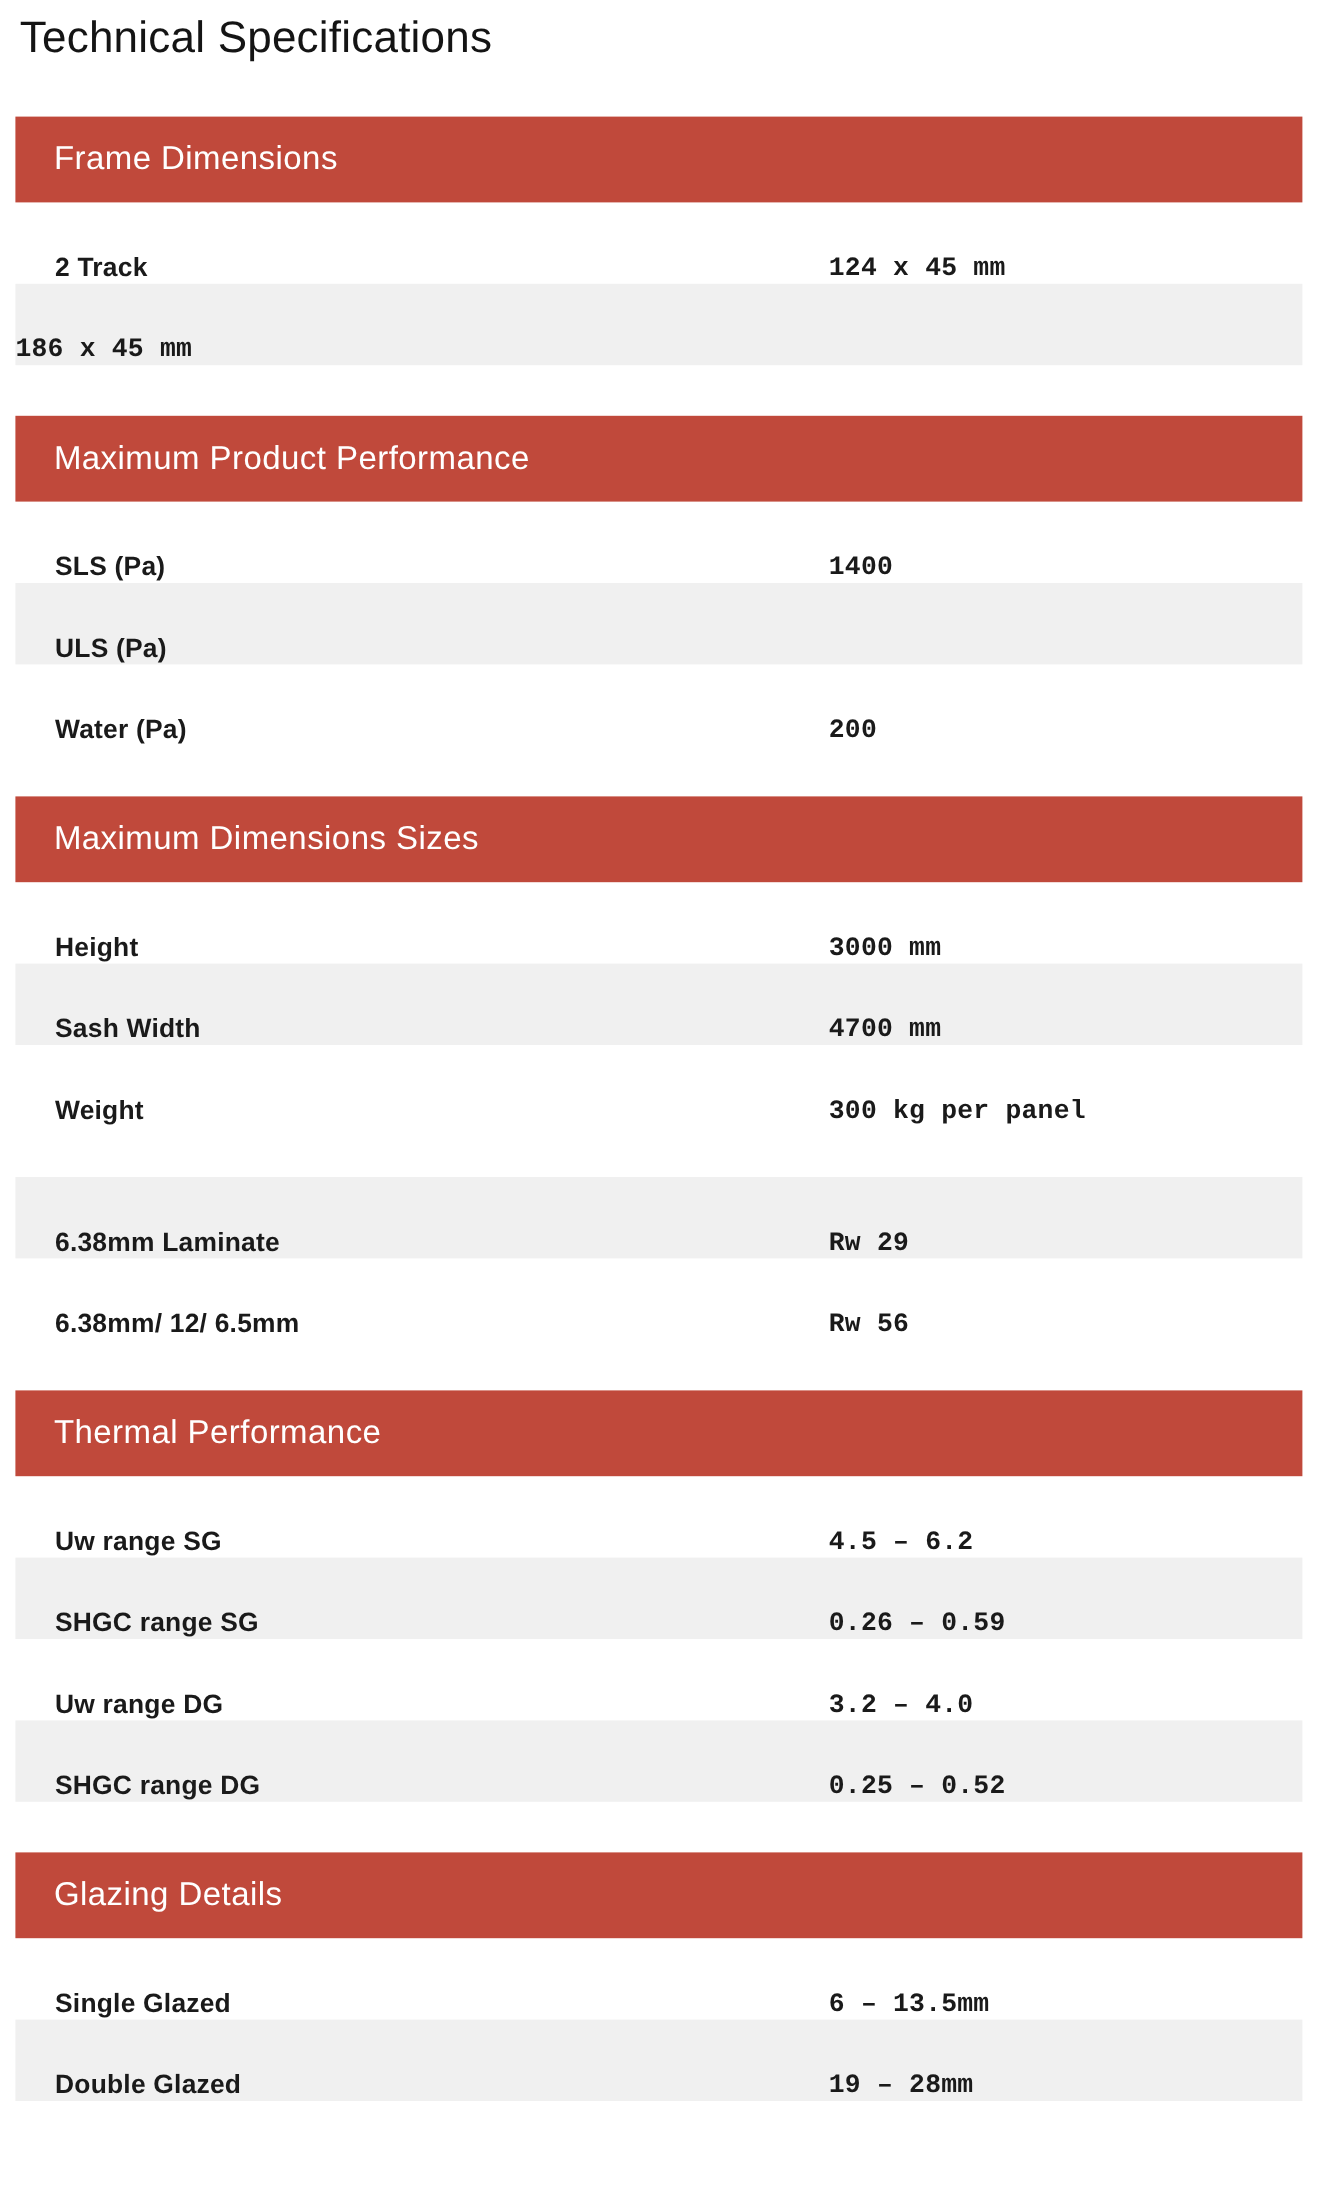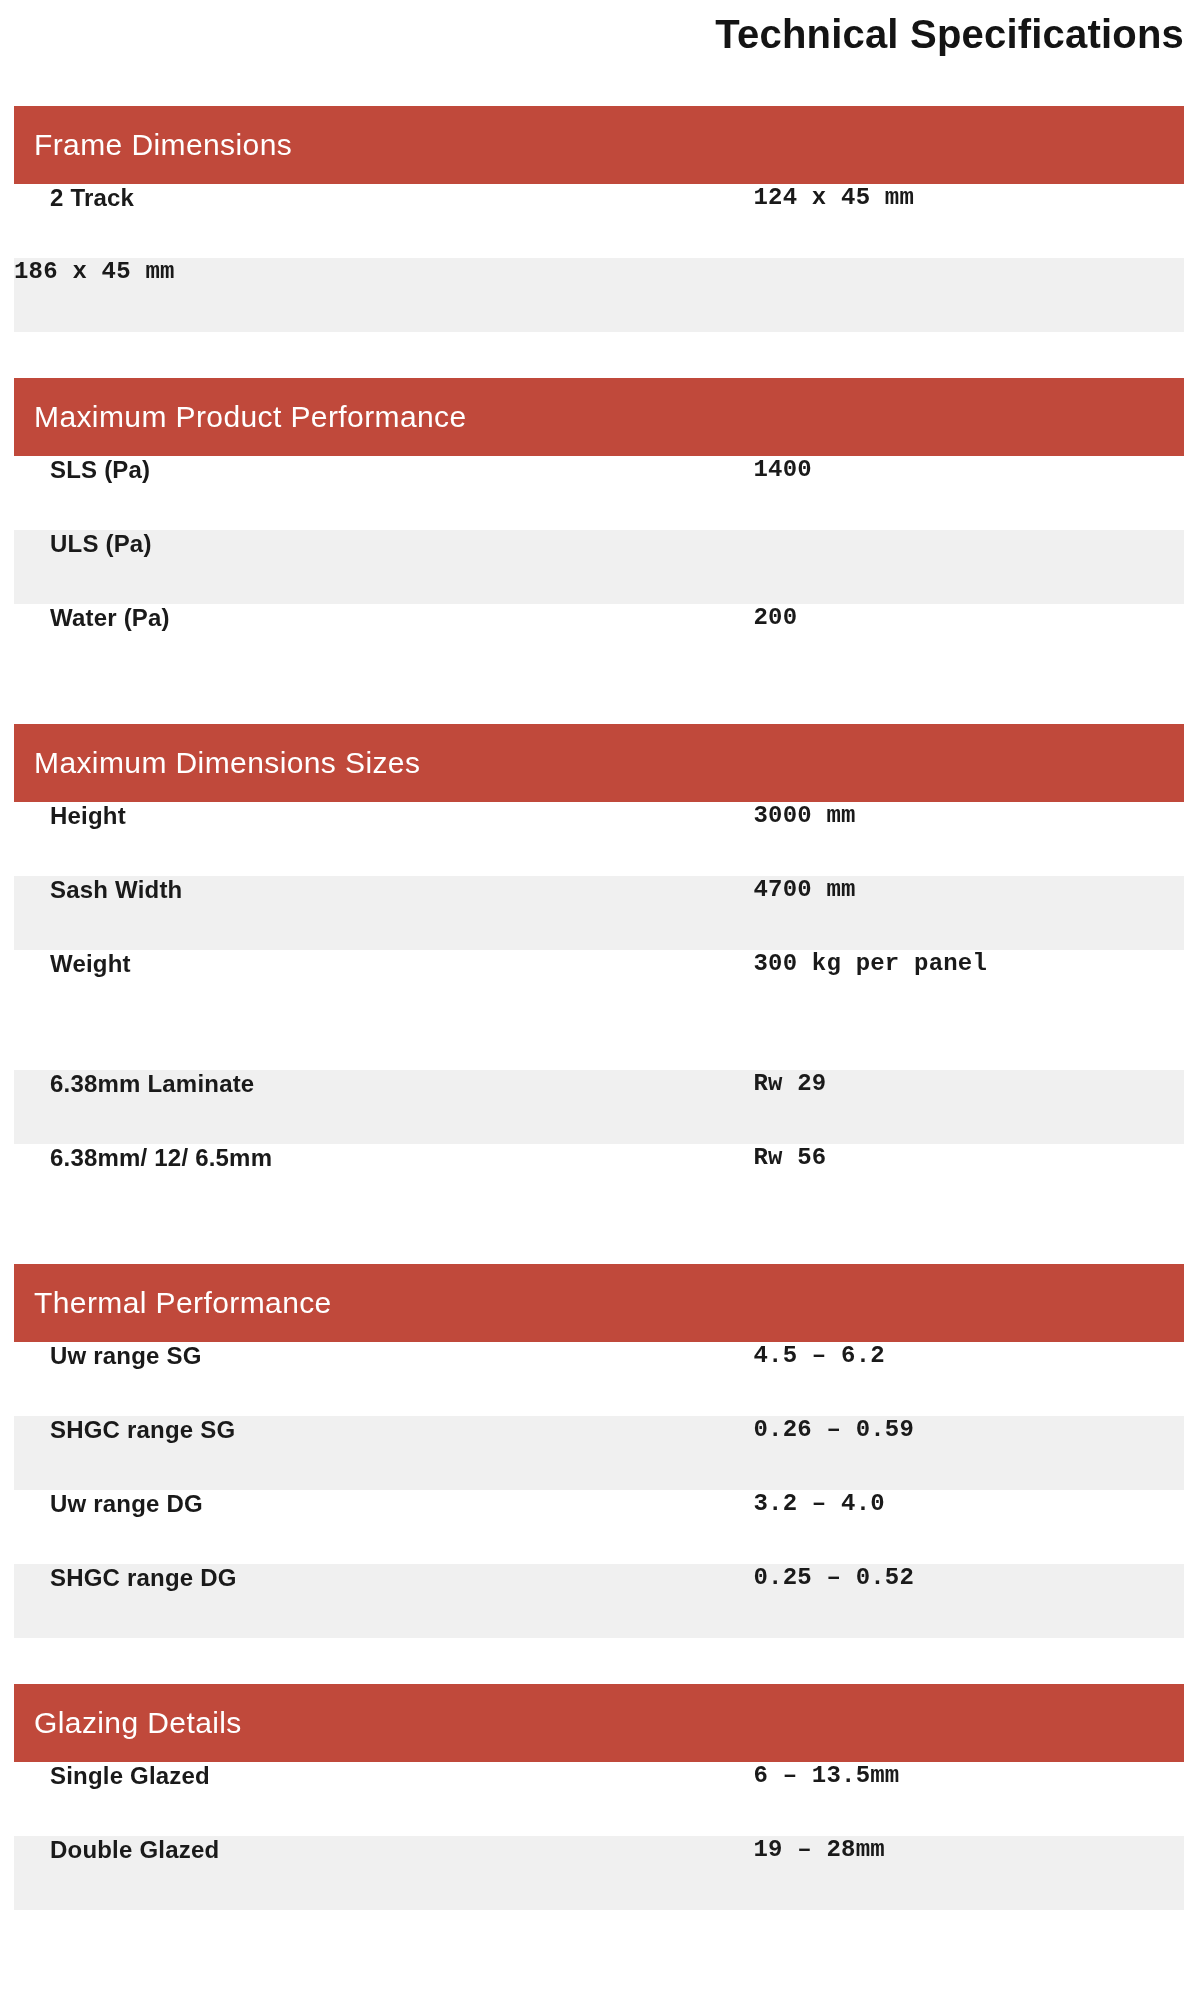--- a/index.html
+++ b/index.html
@@ -12,48 +12,47 @@
   html,body{margin:0;padding:0;}
   body{
     width:1200px;
     min-height:2008px;
     background:var(--page-bg);
     font-family:"Liberation Sans","DejaVu Sans",sans-serif;
     color:var(--text);
     -webkit-font-smoothing:antialiased;
   }
   .page-title{
-    margin:10px 16px 48px 18px;
+    margin:10px 0 48px 18px;
     font-size:40px;
     line-height:48px;
-    font-weight:700;
+    font-weight:400;
     letter-spacing:0.2px;
     color:#141414;
-    text-align:right;
   }
   .spec-table{
     margin:0 16px 46px 14px;
   }
   .spec-header{
     height:78px;
     display:flex;
     align-items:center;
-    padding-left:20px;
+    padding-left:35px;
     box-sizing:border-box;
     background:var(--header-bg);
     color:var(--header-text);
     font-size:30px;
     font-weight:400;
     letter-spacing:0.4px;
     white-space:pre;
   }
   .spec-row{
     height:74px;
     display:flex;
-    align-items:flex-start;
+    align-items:flex-end;
     font-size:24px;
     font-weight:700;
     letter-spacing:0.2px;
     background:transparent;
   }
   .spec-row:nth-child(odd){
     background:var(--row-alt-bg);
   }
   .cell-label{
     width:63.2%;

